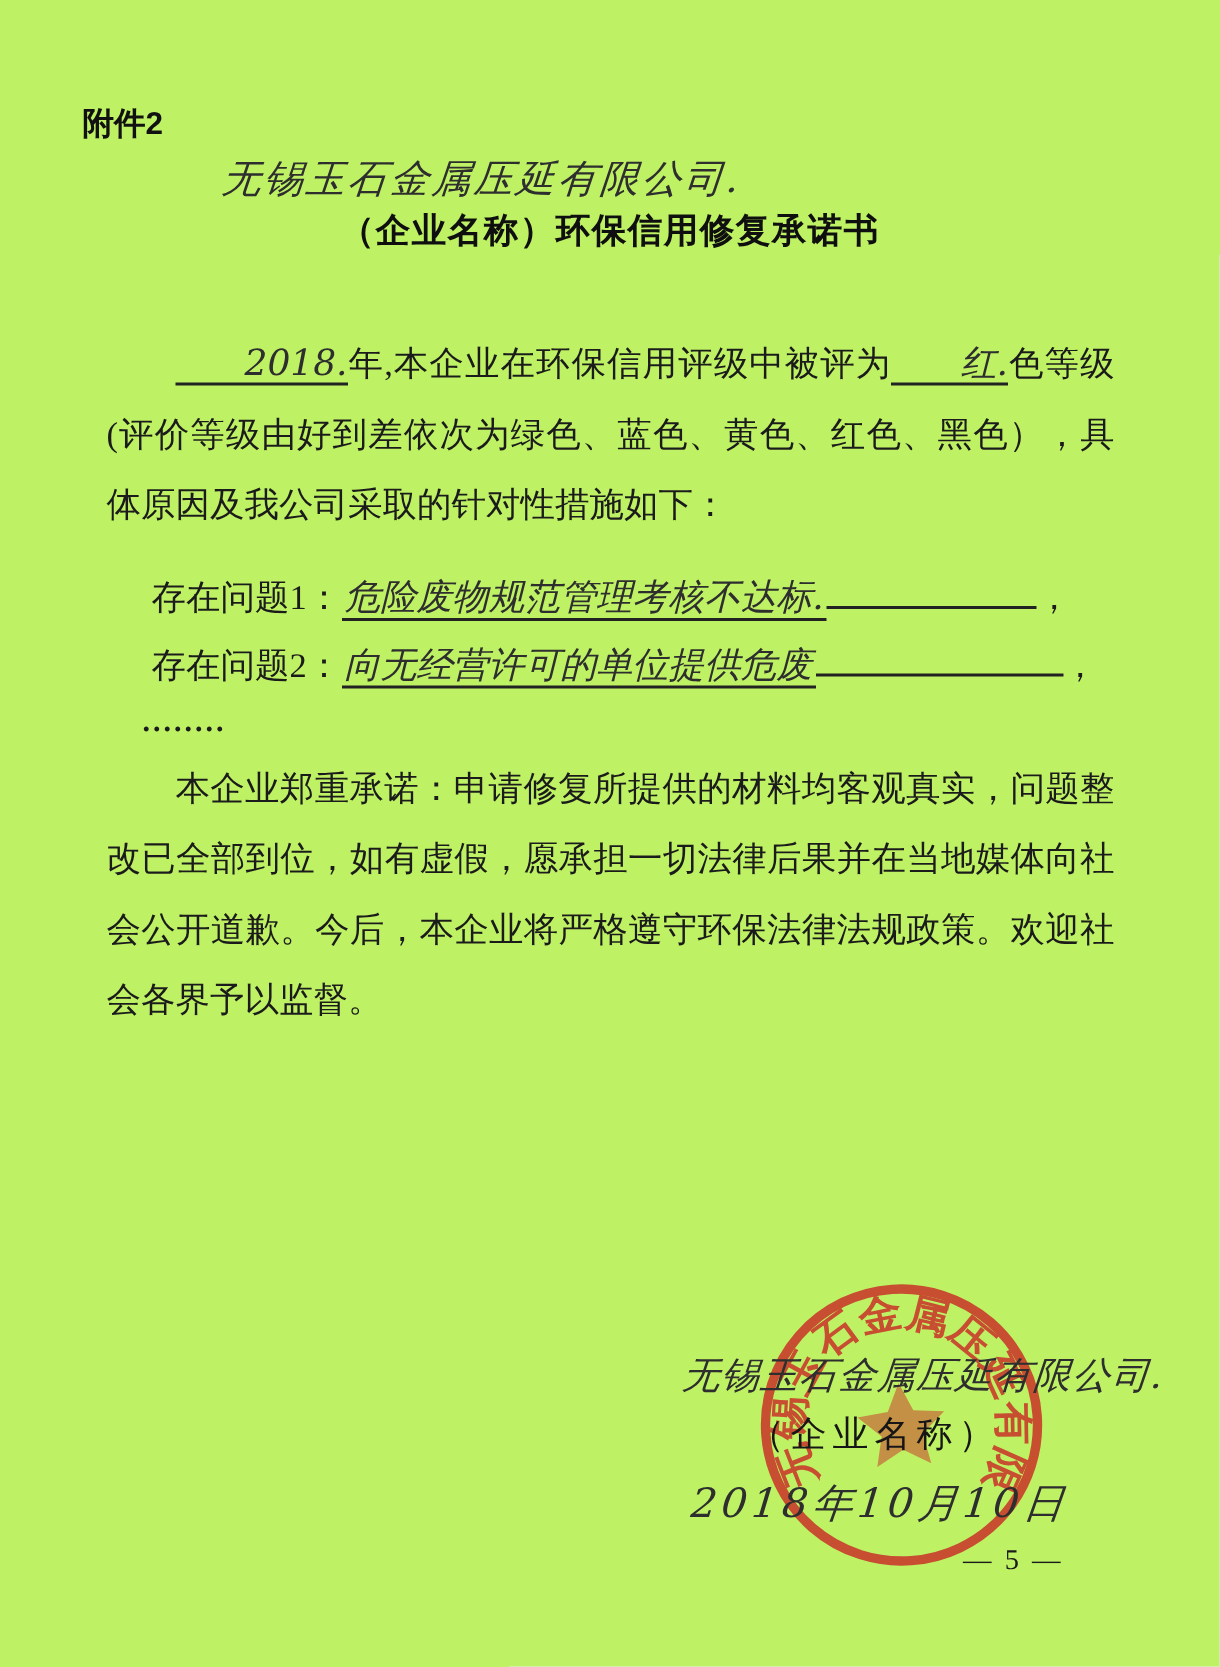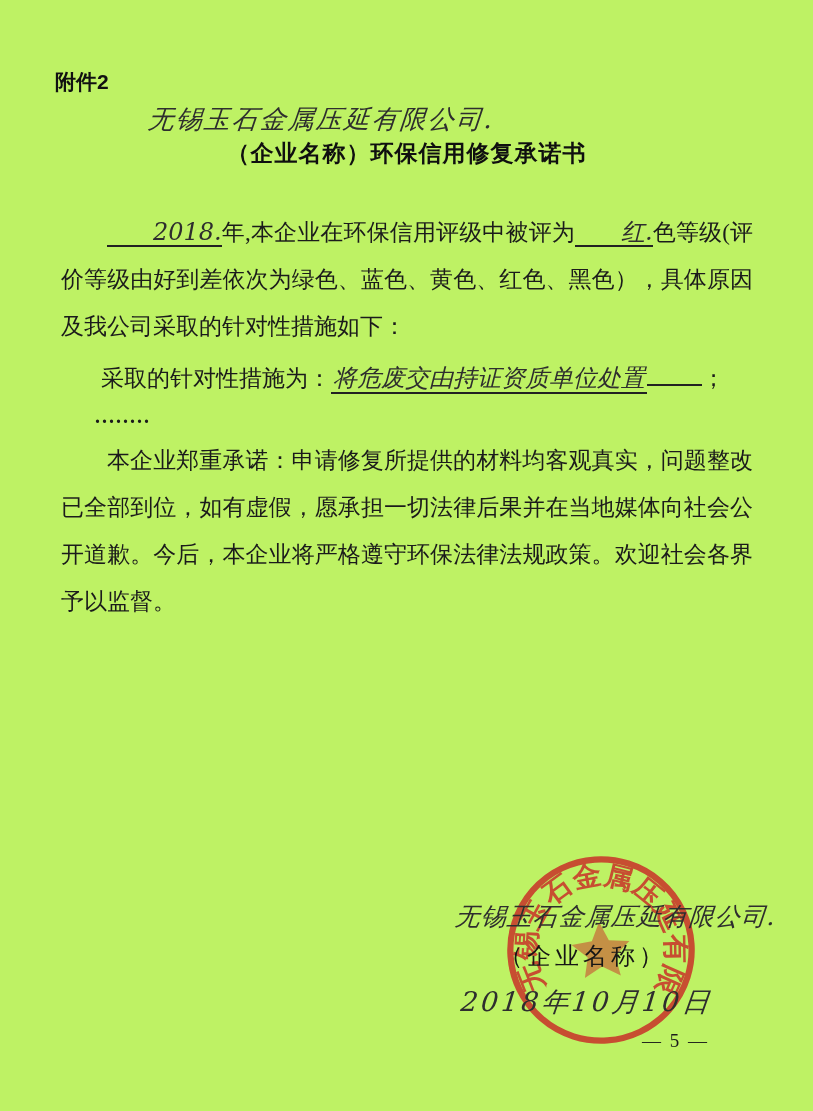--- a/index.html
+++ b/index.html
@@ -31,21 +31,21 @@
   .doc-title{
     position:absolute;left:0;right:0;top:138px;
     text-align:center;
     font-size:23px;font-weight:bold;color:#0f0f0f;
     letter-spacing:1px;
   }
   .body-text{
     position:absolute;left:55px;top:203px;width:704px;
     font-size:23px;line-height:47px;
   }
-  .para{margin:6px;text-align:justify;text-indent:2em;}
+  .para{margin:16px;text-align:justify;text-indent:2em;}
   .blank{
     border-bottom:2px solid #222;
     display:inline-block;
     text-align:center;
     line-height:1.1;
     vertical-align:baseline;
   }
   .blank.hw{font-size:24px;}
   .yr{min-width:92px;}
   .grade{min-width:46px;}
@@ -114,24 +114,25 @@
   <div class="attachment">附件2</div>
 
   <div class="hw-company-top hw">无锡玉石金属压延有限公司.</div>
 
   <div class="doc-title">（企业名称）环保信用修复承诺书</div>
 
   <div class="body-text">
 
     <p class="para"><span class="blank hw yr">2018.</span><span>年,本企业在环保信用评级中被评为</span><span class="blank hw grade">红.</span><span>色等级(评价等级由好到差依次为绿色、蓝色、黄色、红色、黑色），具体原因及我公司采取的针对性措施如下：</span></p>
 
+    <div class="issue-line"><span>存在问题1：</span><span class="fill hw">危险废物规范管理考核不达标.</span><span class="fill-ext ext-140"></span><span>，</span></div>
 
 
+    <div class="issue-line"><span>存在问题2：</span><span class="fill hw">向无经营许可的单位提供危废</span><span class="fill-ext ext-165"></span><span>，</span></div>
 
-    <div class="issue-line"><span>采取的针对性措施为：</span><span class="fill hw">将危废交由持证资质单位处置</span><span class="fill-ext ext-55"></span><span>；</span></div>
 
     <div class="dots-line">........</div>
 
 
     <p class="para para3">本企业郑重承诺：申请修复所提供的材料均客观真实，问题整改已全部到位，如有虚假，愿承担一切法律后果并在当地媒体向社会公开道歉。今后，本企业将严格遵守环保法律法规政策。欢迎社会各界予以监督。</p>
 
   </div>
 
   <svg class="seal" viewBox="0 0 190 190" xmlns="http://www.w3.org/2000/svg">
     <circle cx="95" cy="95" r="87" fill="none" stroke-width="6" stroke="#c9382a"></circle>

